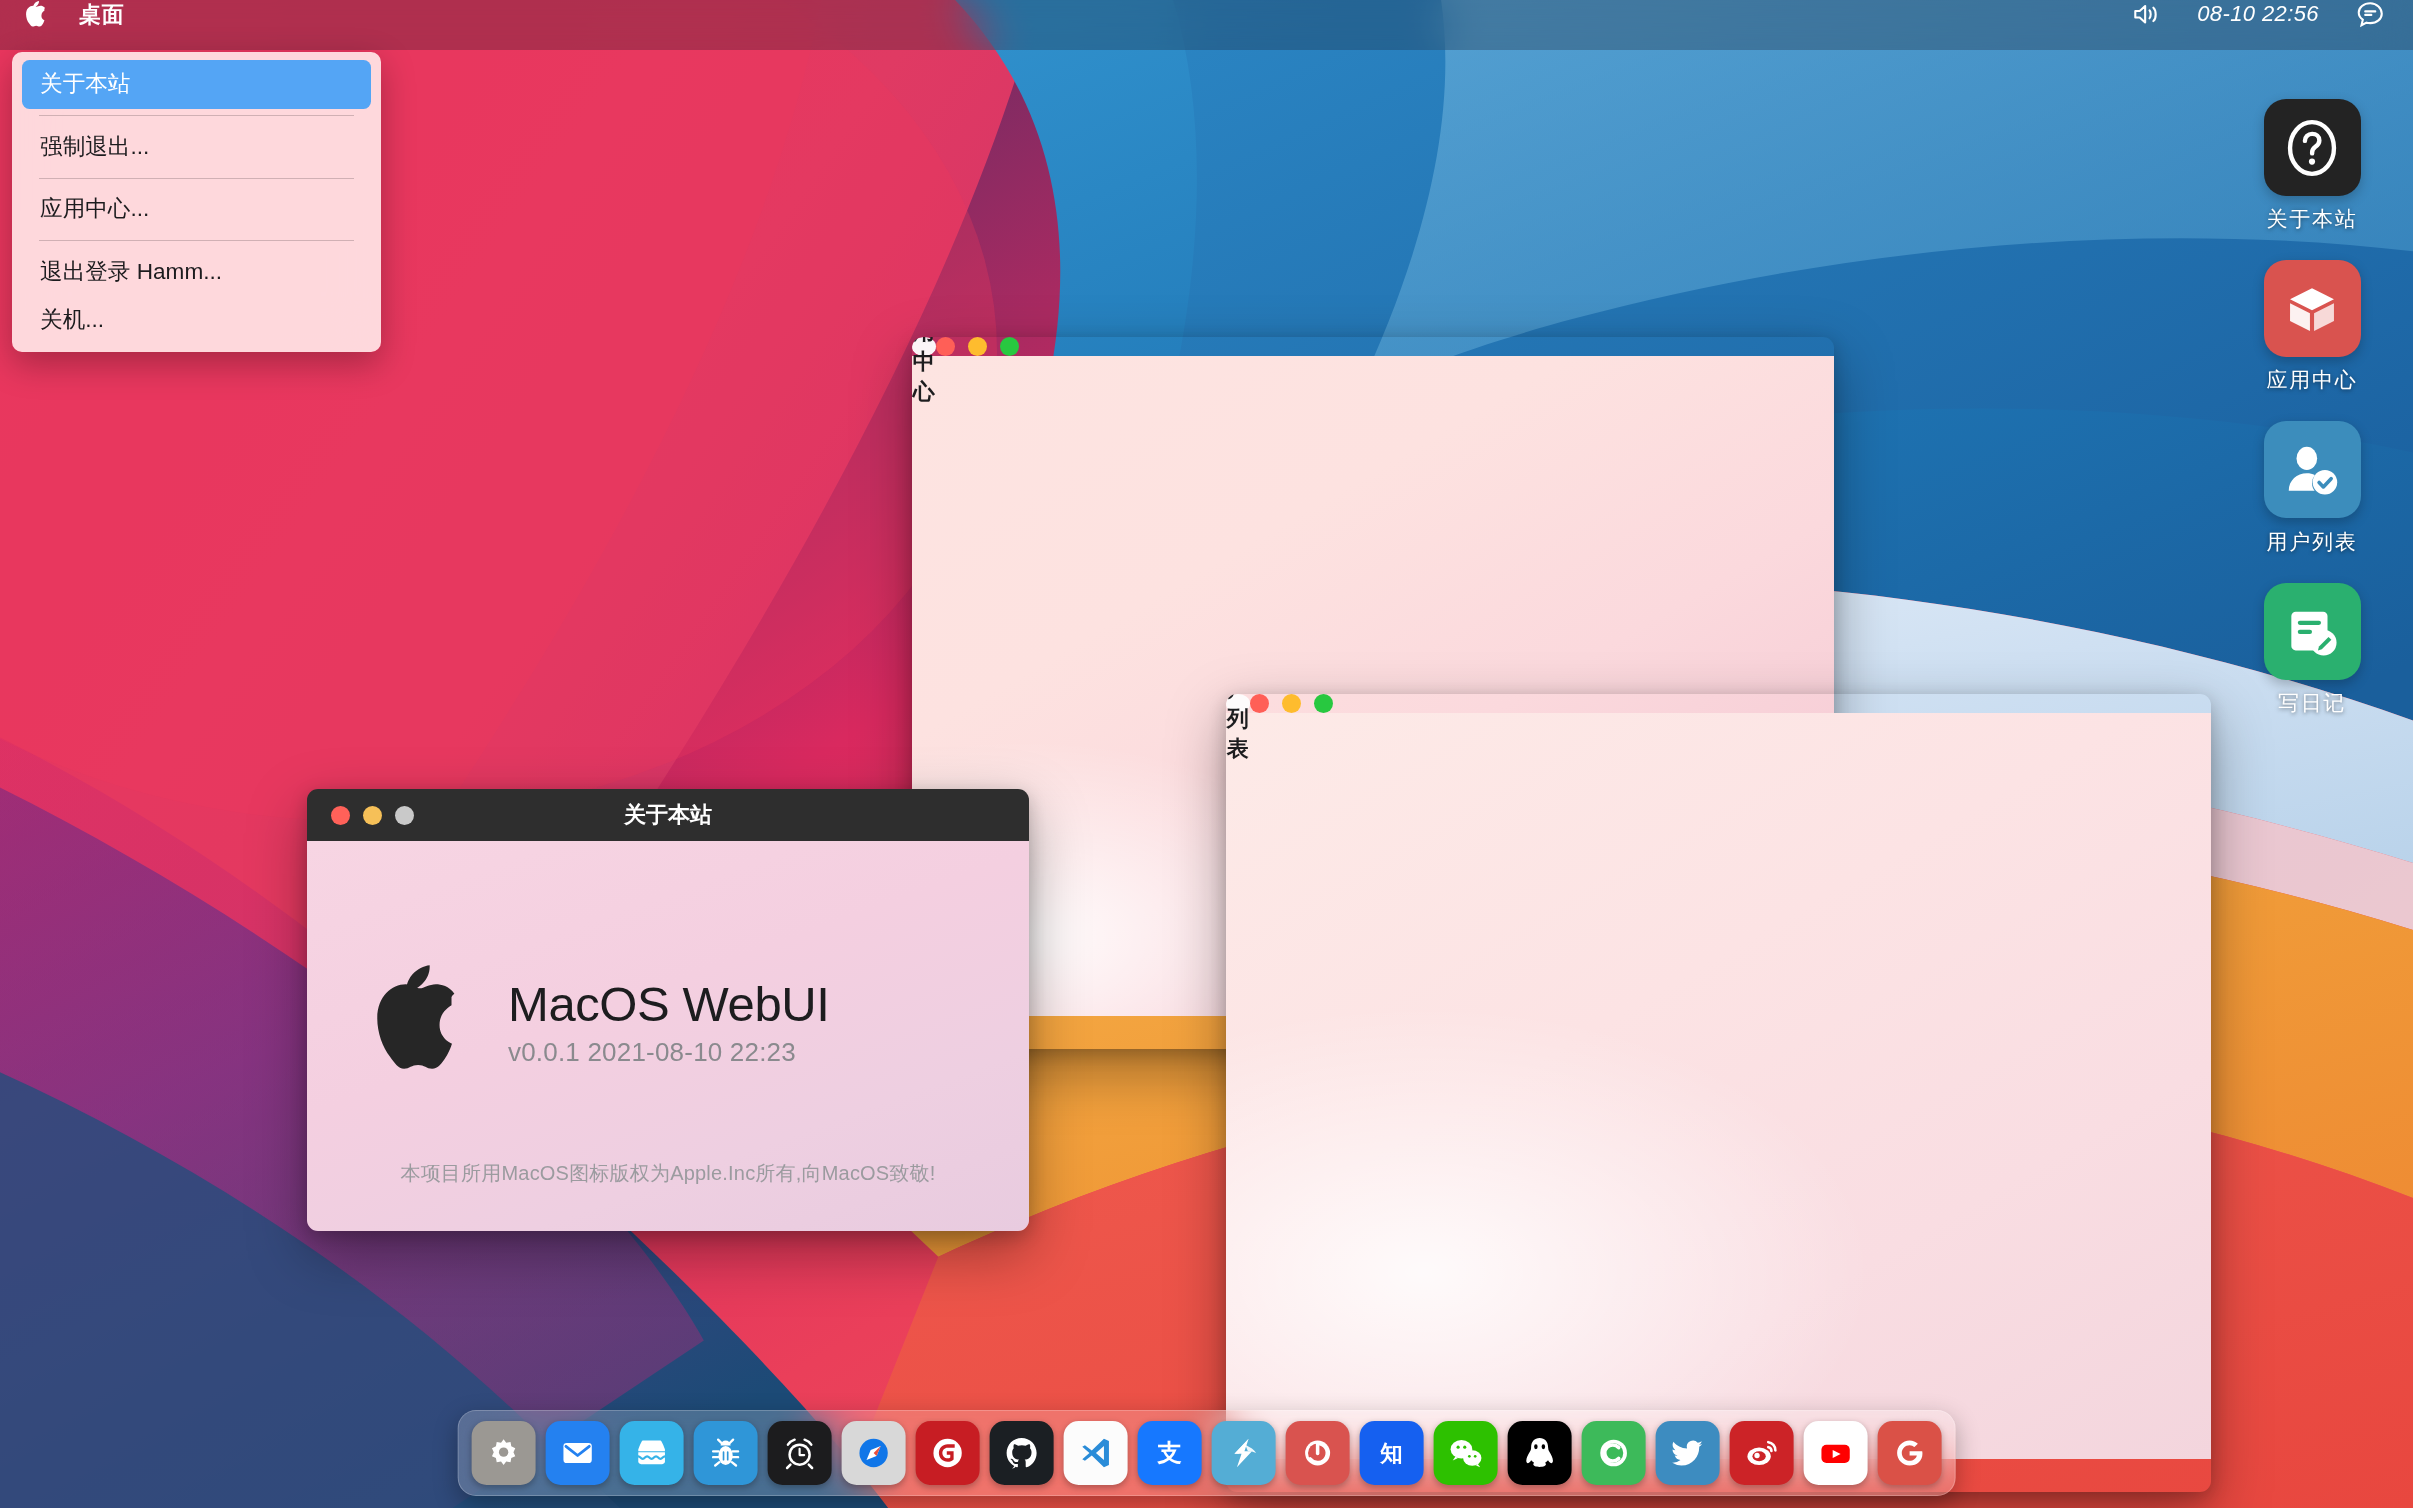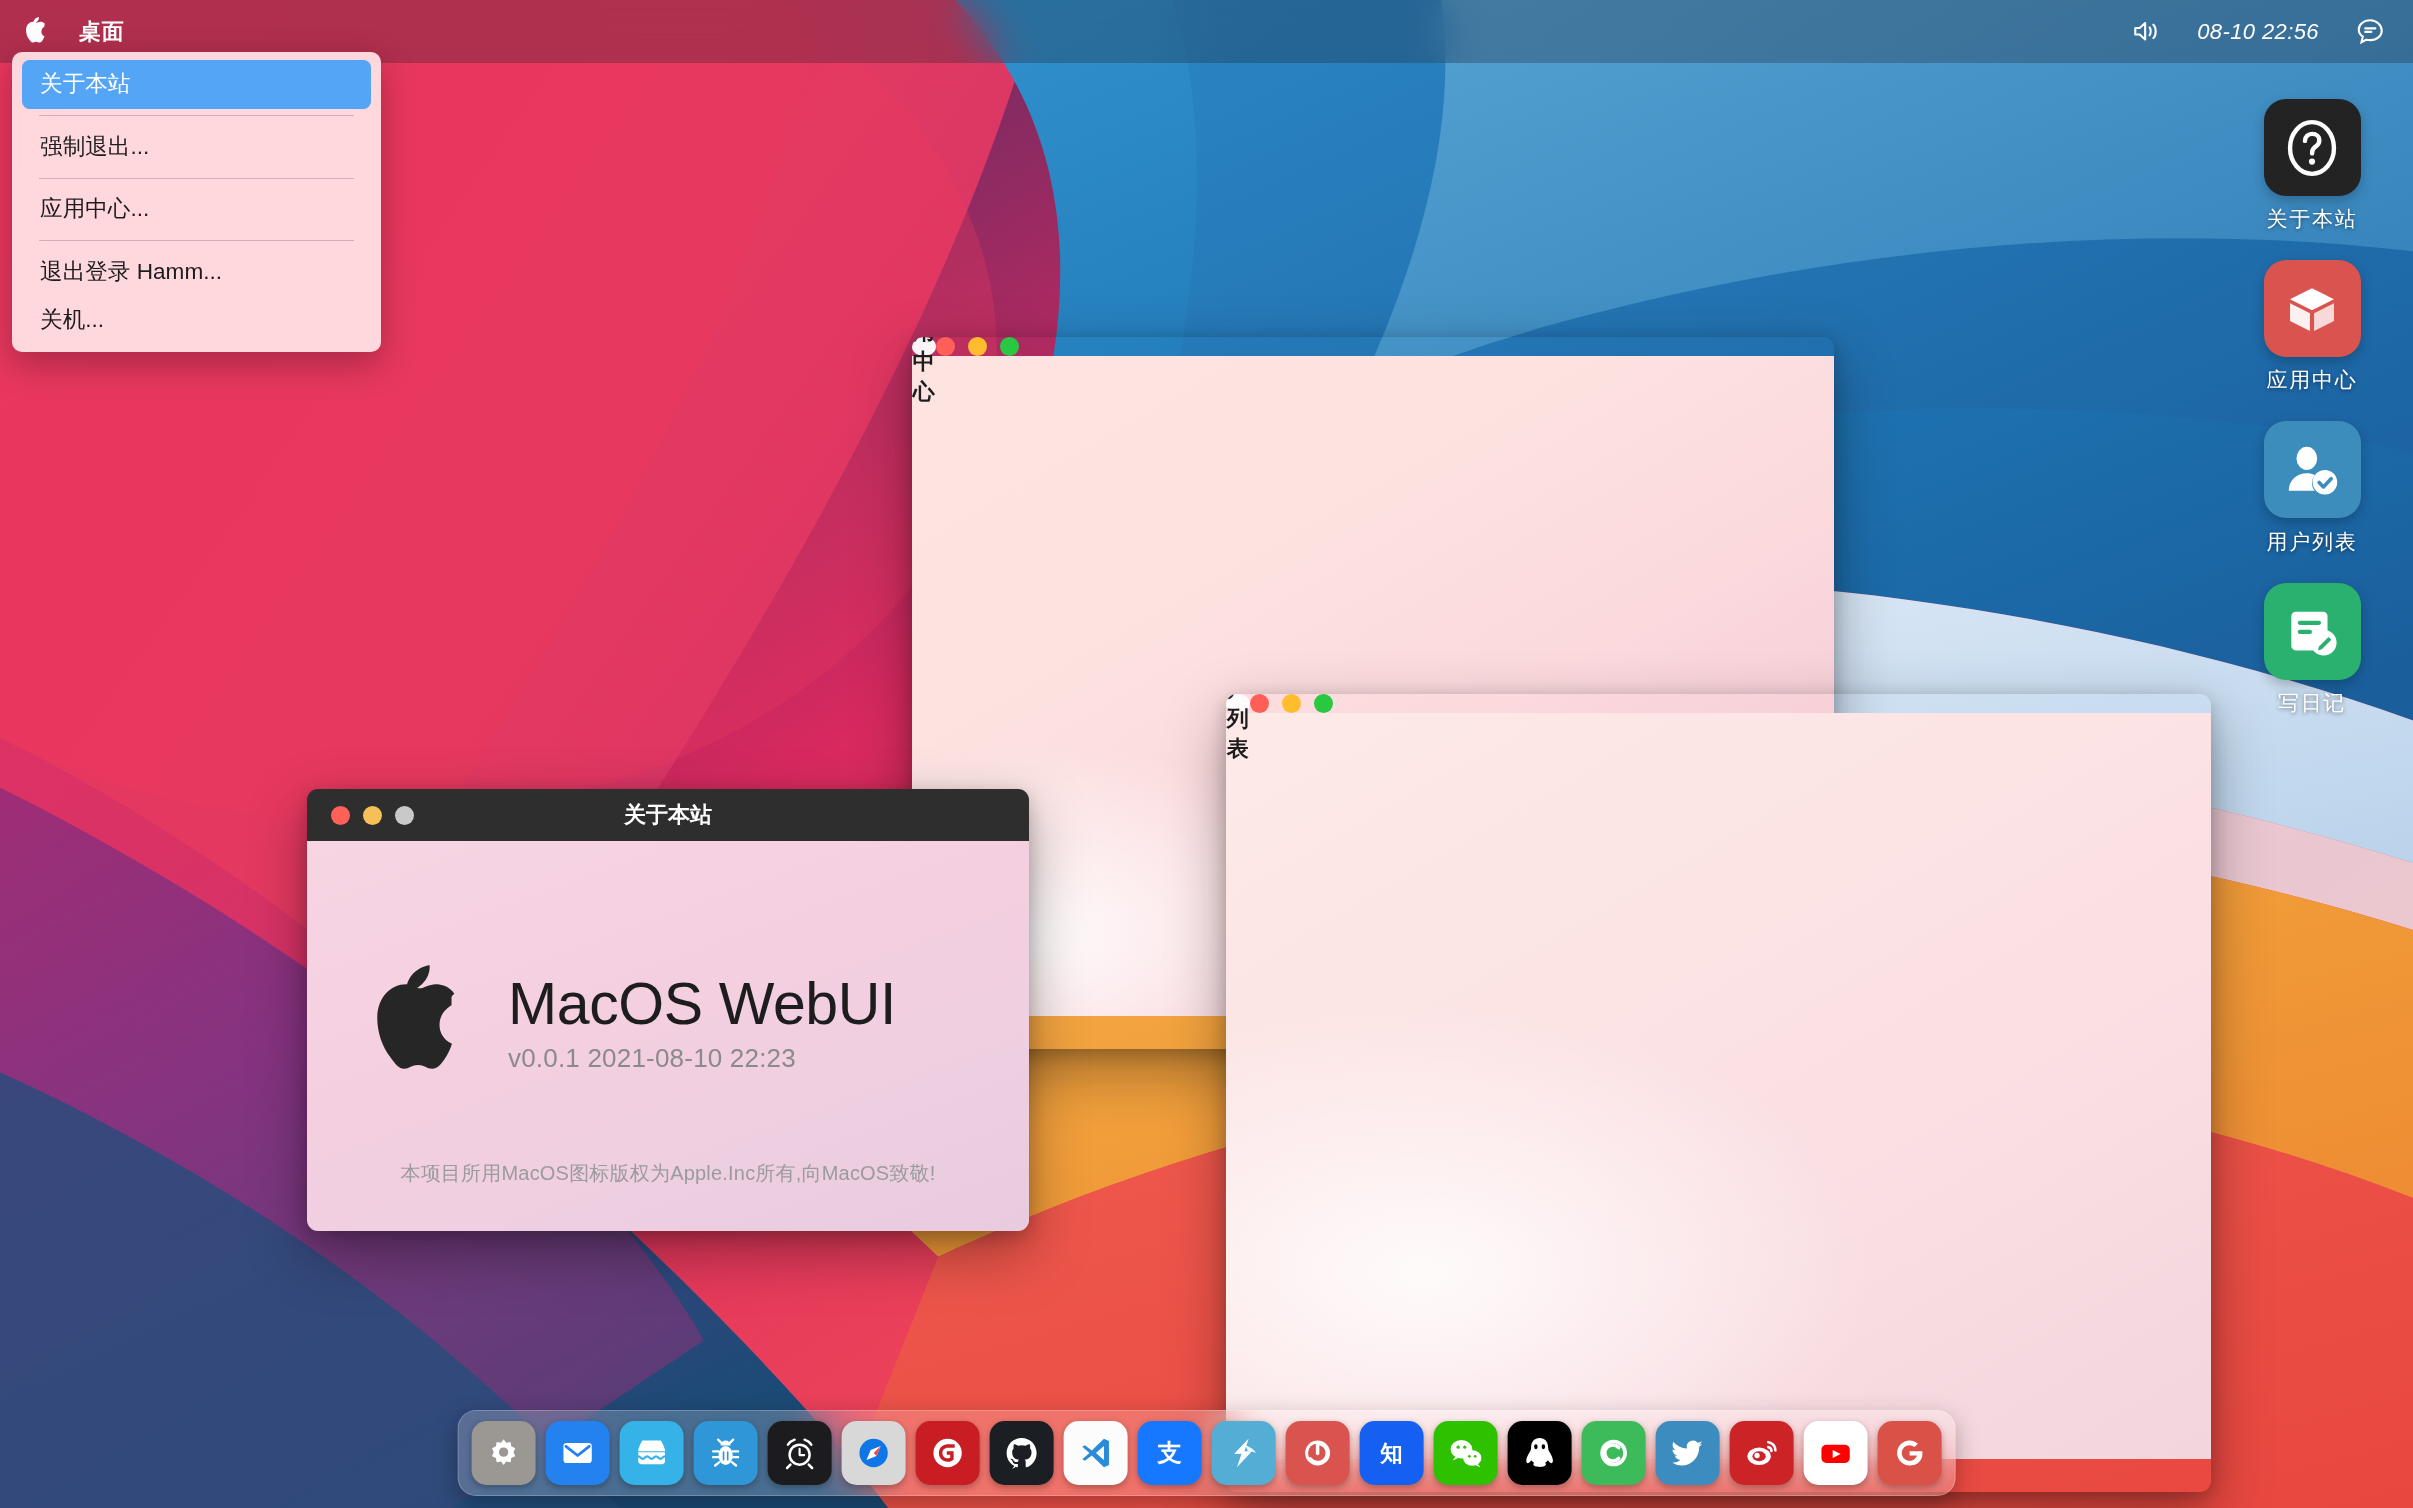--- a/index.html
+++ b/index.html
@@ -10,23 +10,23 @@
     position:relative;
     background:#1b3a5c;
   }
 
   
   #wallpaper { position:absolute; inset:0; z-index:0; overflow:hidden; }
   #wallpaper svg { display:block; width:2413px; height:1508px; }
 
   
   #menubar {
-    position:absolute; top:0; left:0; width:2413px; height:63px;
+    position:absolute; top:0; left:0; width:2413px; height:50px;
     z-index:500;
-    display:flex; align-items:center;
+    display:flex; align-items:flex-start;
     background:rgba(30,30,40,0.28);
     backdrop-filter:blur(22px);
     -webkit-backdrop-filter:blur(22px);
     color:#fff;
     padding:0 28.5px 0 22px;
     font-size:21px;
   }
   .mb-left { display:flex; align-items:center; gap:32px; }
   .apple-logo { width:25px; height:28.5px; display:block; }
   .mb-title { font-weight:bold; font-size:22px; letter-spacing:0.8px; }
@@ -101,21 +101,21 @@
   }
   
   #win-about { left:307px; top:789px; width:722px; height:442px; z-index:350; }
   #win-about .win-body {
     background:linear-gradient(160deg, #f7d5e3 0%, #f4cfe0 42%, #eecfe1 72%, #e8cbdf 100%);
     display:flex; flex-direction:column;
   }
   .about-main { flex:1; display:flex; align-items:center; padding:44px 0 0 55px; gap:47px; }
   .about-apple { width:99px; height:116px; flex:0 0 auto; }
   .about-text { display:flex; flex-direction:column; }
-  .about-name { font-size:59px; color:#1d1d1f; letter-spacing:-0.4px; line-height:1.12; }
+  .about-name { font-size:49px; color:#1d1d1f; letter-spacing:-0.4px; line-height:1.12; }
   .about-ver  { font-size:26px; color:#8a8a8e; margin-top:5px; letter-spacing:0.2px; }
   .about-foot {
     text-align:center; color:#9b9b9f; font-size:20px;
     padding-bottom:44px; letter-spacing:0.2px;
   }
   
   #win-userlist { left:1226px; top:694px; width:985px; height:798px; z-index:400; }
   #win-userlist .win-body {
     background:
       radial-gradient(ellipse 70% 55% at 20% 75%, rgba(255,255,255,0.85) 0%, rgba(255,255,255,0) 65%),

